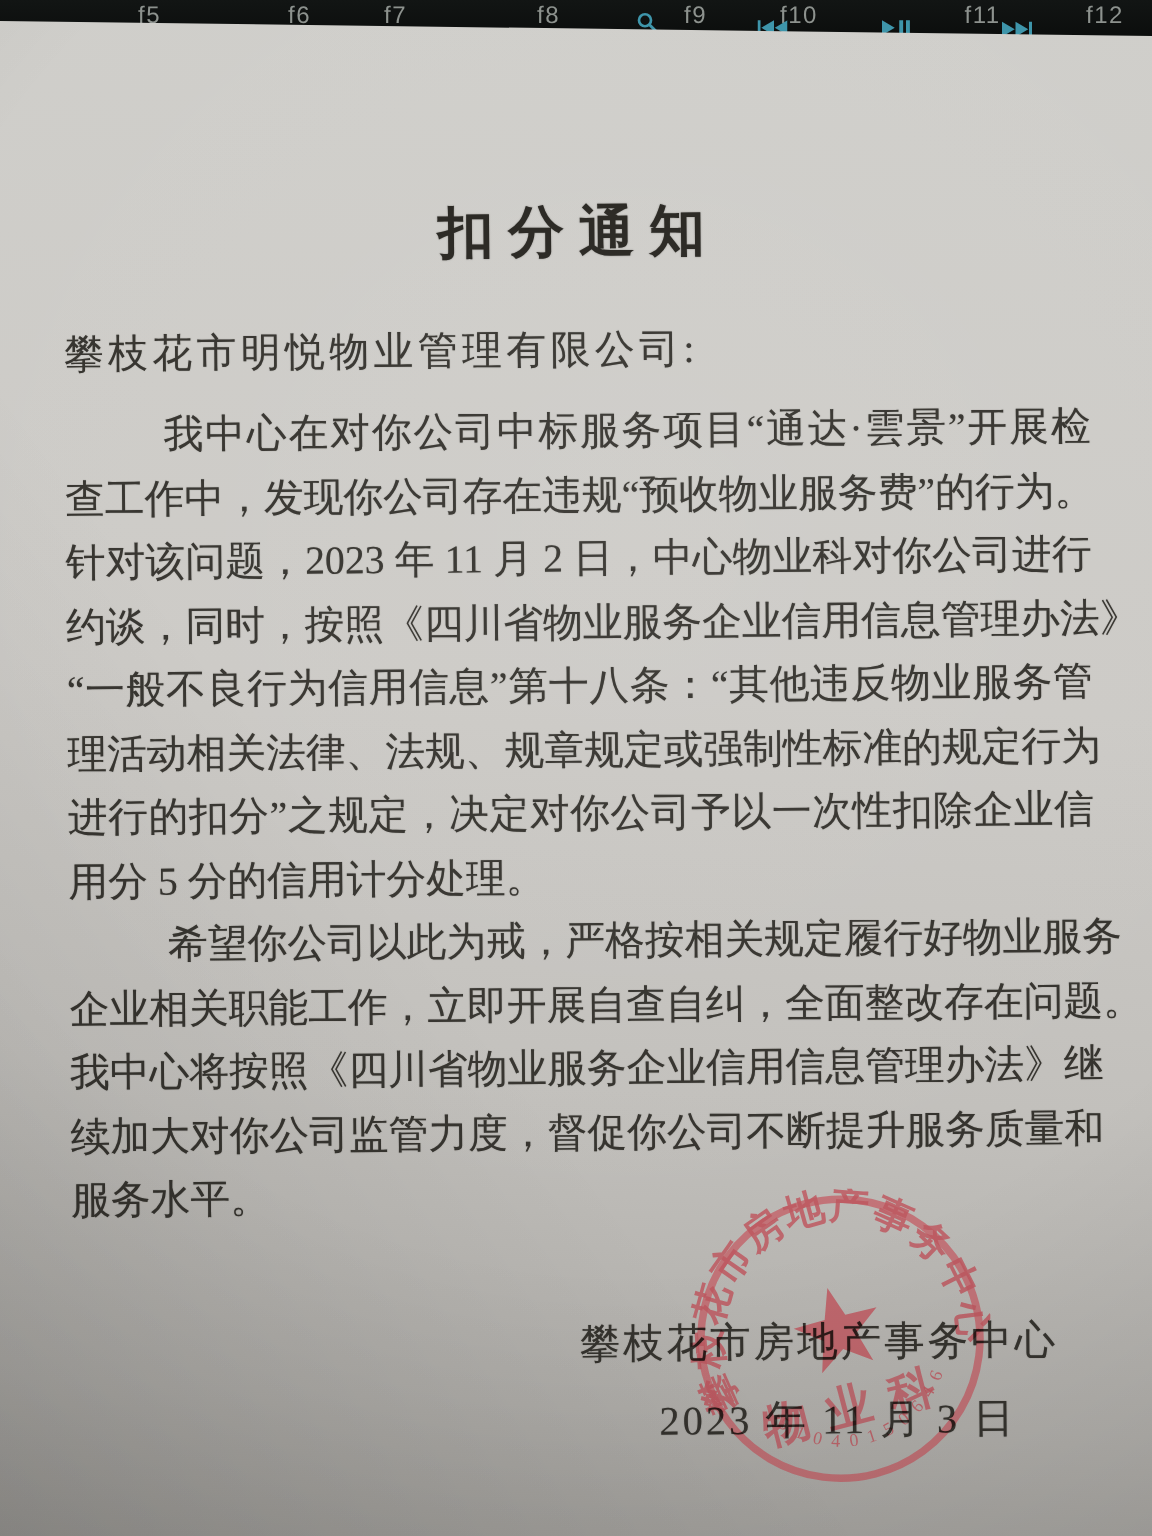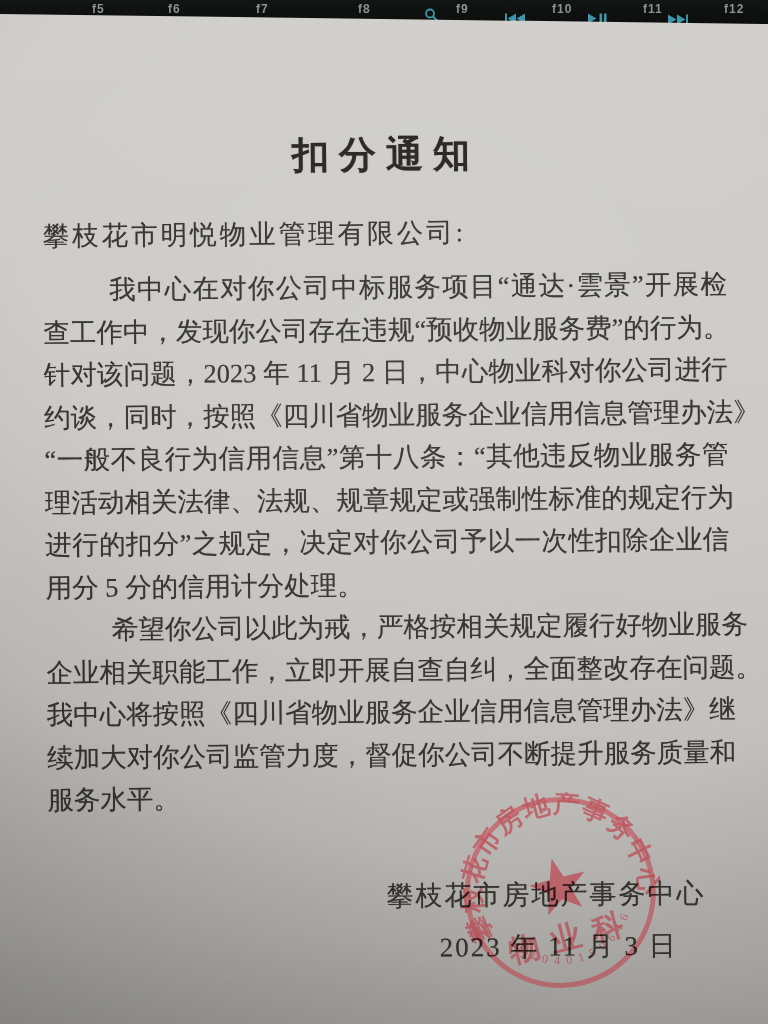--- a/index.html
+++ b/index.html
@@ -11,21 +11,21 @@
     font-family:"Liberation Serif", serif;
   }
   
   .kbar{
     position:absolute;top:0;left:0;width:768px;height:42px;
     background:linear-gradient(180deg,#121514 0%,#0a0c0b 70%);
   }
   .fkey{
     position:absolute;top:2px;
     font-family:"Liberation Sans", sans-serif;
-    font-size:12px;font-weight:700;color:#8d928e;
+    font-size:16px;font-weight:400;color:#8d928e;
     letter-spacing:1px;
   }
   .kicon{position:absolute;}
   
   .paper{
     position:absolute;top:0;left:0;width:768px;height:1024px;
     clip-path:polygon(0 14px,768px 24px,768px 1024px,0 1024px);
     background:linear-gradient(183deg,#d0cfcb 0%,#cccac6 45%,#c2c0bc 70%,#b0aeaa 90%,#a3a19d 100%);
   }
   .vignette{
@@ -83,25 +83,25 @@
     pointer-events:none;
   }
 </style>
 </head>
 <body>
 
 <div class="scene">
 
   <div class="kbar">
     <span class="fkey" style="left:92px">f5</span>
-    <span class="fkey" style="left:168px">f6</span>
+    <span class="fkey" style="left:192px">f6</span>
     <span class="fkey" style="left:256px">f7</span>
     <span class="fkey" style="left:358px">f8</span>
     <span class="fkey" style="left:456px">f9</span>
-    <span class="fkey" style="left:552px">f10</span>
+    <span class="fkey" style="left:520px">f10</span>
     <span class="fkey" style="left:643px">f11</span>
     <span class="fkey" style="left:724px">f12</span>
 
     <svg class="kicon" style="left:424px;top:8px" width="16" height="15" viewBox="0 0 16 15">
       <circle cx="6" cy="5.5" r="4" fill="none" stroke="#3e95aa" stroke-width="1.8"></circle>
       <line x1="9" y1="8.5" x2="13.5" y2="13" stroke="#3e95aa" stroke-width="2"></line>
     </svg>
     <svg class="kicon" style="left:505px;top:13px" width="20" height="11" viewBox="0 0 20 11">
       <rect x="0" y="0.5" width="2" height="10" fill="#3e95aa"></rect>
       <polygon points="11,0.5 11,10.5 2.5,5.5" fill="#3e95aa"></polygon>

